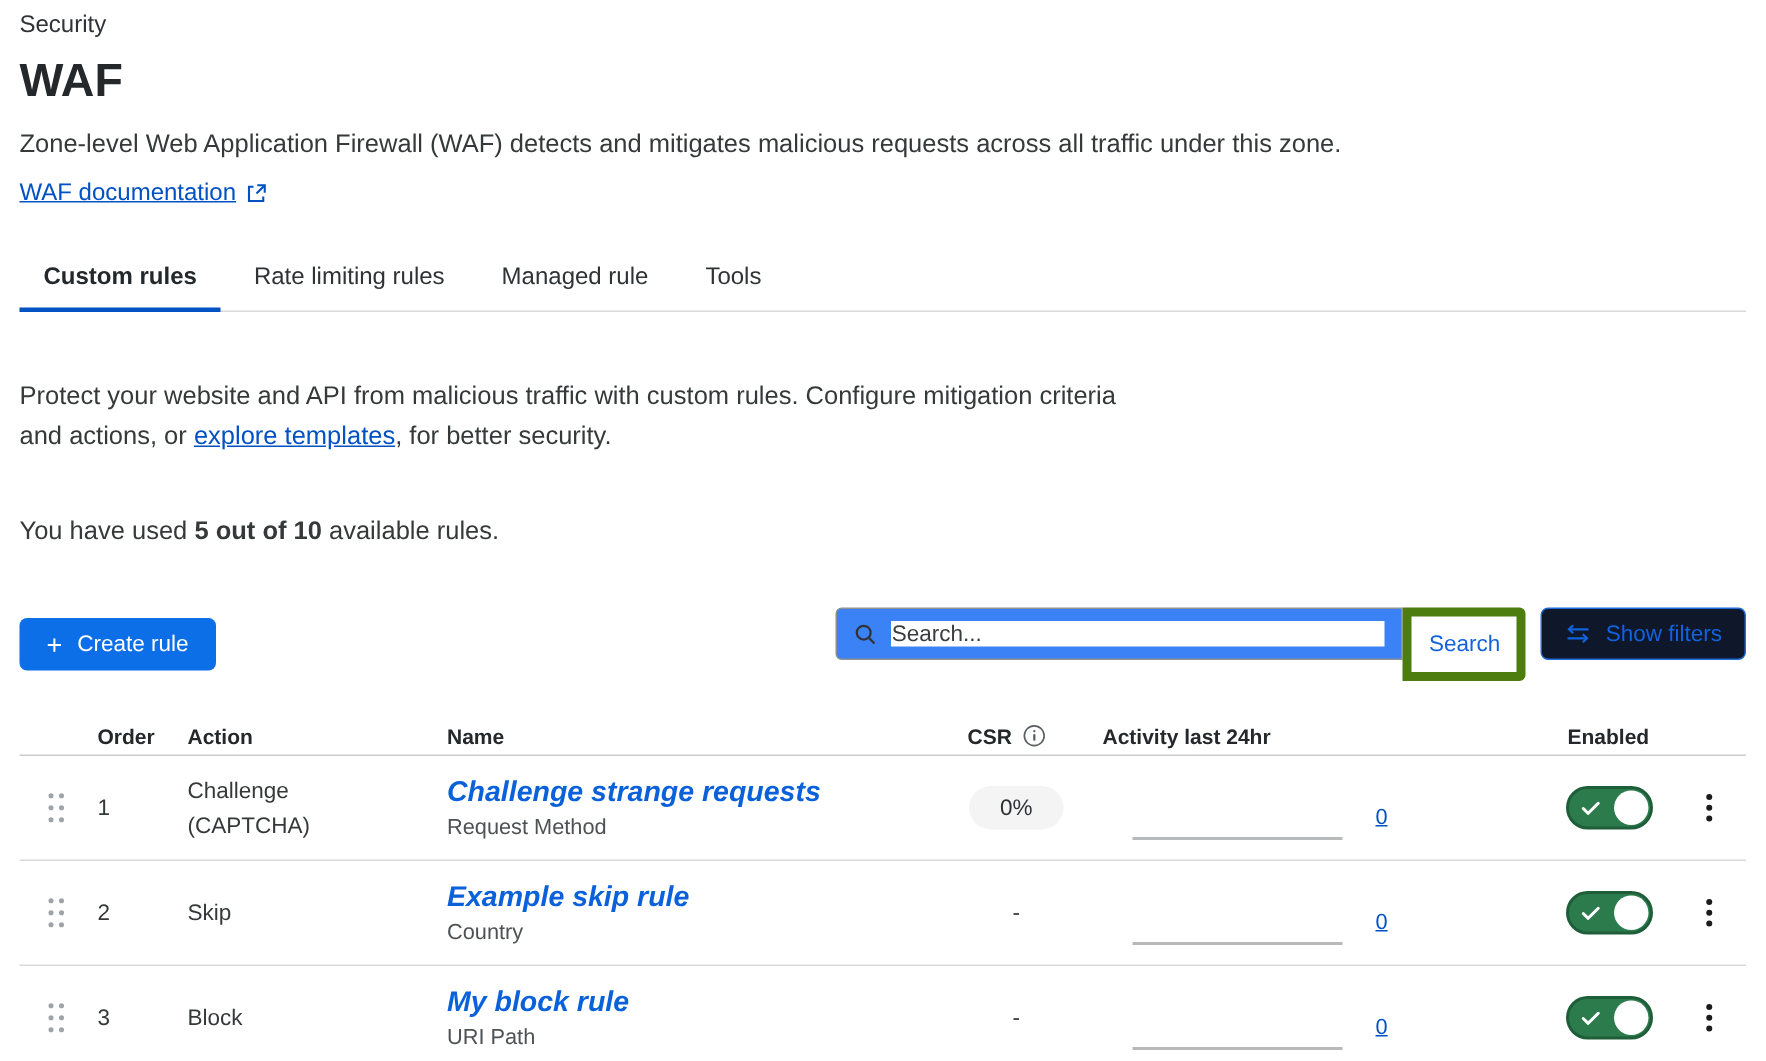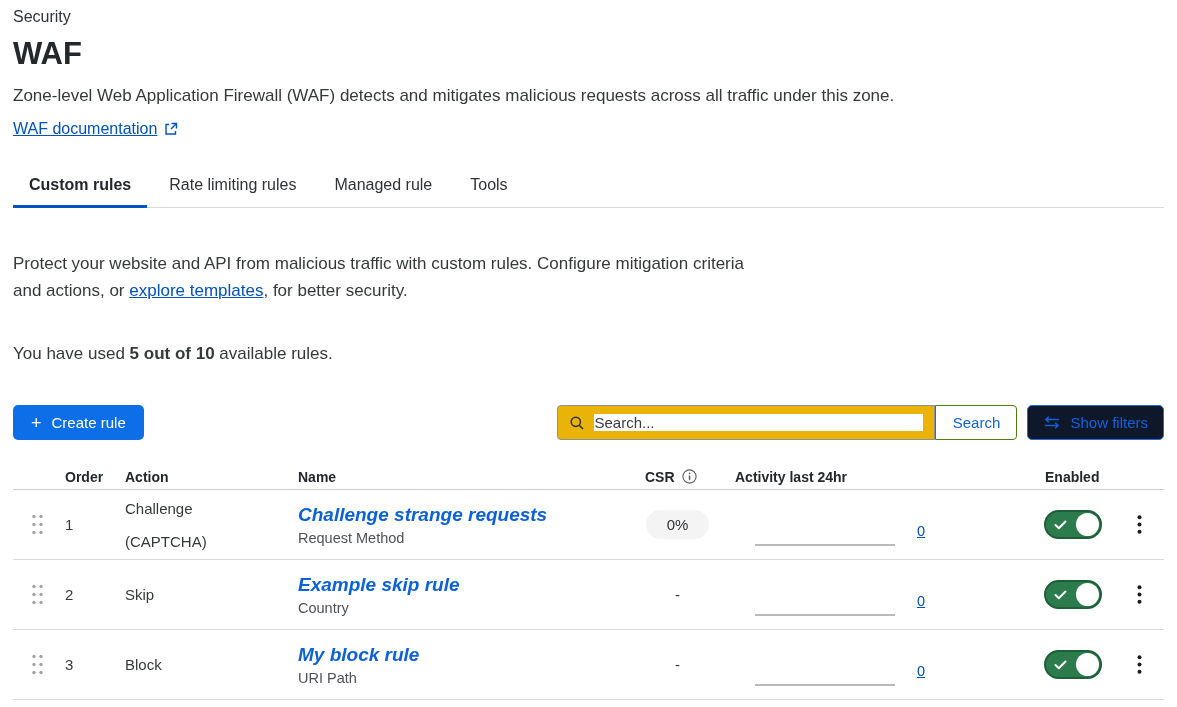--- a/index.html
+++ b/index.html
@@ -28,40 +28,40 @@
   .usage b { font-weight:700; }
 
   
   .toolbar { margin-top:41px; display:flex; justify-content:space-between; align-items:center; }
   .btn-primary { background:#0d6fe8; color:#fff; font-size:15px; height:35px; padding:0 18px;
     border:none; border-radius:5px; display:flex; align-items:center; gap:10px; cursor:pointer;
     font-family:inherit; }
   .btn-primary .plus { font-size:18px; font-weight:400; line-height:1; }
   .search-group { display:flex; align-items:stretch; }
   .search-box { width:378px; height:35px; border:1px solid #8d9196; border-radius:4px 0 0 4px;
-    display:flex; align-items:center; padding:0 11px; gap:9px; background:#eab308; }
+    display:flex; align-items:center; padding:0 11px; gap:9px; background:#3b82f6; }
   .search-box input { border:none; outline:none; flex:1; font-size:15px; color:#36393a; font-family:inherit; }
   .search-box input::placeholder { color:#3a3d40; opacity:1; }
-  .btn-search { width:82px; height:35px; background:#fff; border:1px solid #4d7c0f; color:#1063dd;
+  .btn-search { width:82px; height:49px; background:#fff; border:6px solid #4d7c0f; color:#1063dd;
     border-radius:0 4px 4px 0; font-size:15px; cursor:pointer; font-family:inherit; }
   .btn-filters { margin-left:10px; height:35px; padding:0 15px; background:#0f172a; border:1px solid #1f6bd9;
     color:#1063dd; border-radius:5px; font-size:15px; display:flex; align-items:center; gap:9px;
     cursor:pointer; font-family:inherit; }
 
   
   .table { margin-top:24px; }
   .thead, .trow { display:grid; grid-template-columns:52px 60px 173px 327px 105px 300px 85px 1fr; align-items:center; }
   .thead { height:26px; border-bottom:1px solid #c9cbcd; font-size:14px; font-weight:700; color:#24282b; }
   .h-csr { padding-left:20px; display:flex; align-items:center; gap:7px; }
   .h-activity { padding-left:5px; }
   .h-enabled { padding-left:15px; }
   .trow { height:70px; border-bottom:1px solid #d9d9d9; font-size:15px; }
   .c-handle { padding-left:17px; display:flex; }
   .drag { cursor:grab; display:flex; }
-  .c-action { padding-right:45px; line-height:33px; color:#36393a; }
+  .c-action { padding-right:45px; line-height:23px; color:#36393a; }
   .rule-link { color:#0b61d9; font-weight:700; font-size:19px; text-decoration:none; cursor:pointer; display:inline-block;font-style:italic; }
   .rule-field { color:#4f5255; font-size:14.5px; margin-top:4px; }
   .c-csr { text-align:center; }
   .csr-badge { display:inline-block; background:#f4f4f5; border-radius:15px; padding:6px 21px; font-size:15px; color:#2f3337; }
   .csr-dash { color:#36393a; }
   .c-activity { display:flex; align-items:flex-end; padding-left:25px; height:100%; padding-bottom:13px; }
   .spark { width:140px; height:0; border-bottom:2px solid #b7b9bb; }
   .activity-count { margin-left:22px; transform:translateY(-7px); color:#0051c3; font-size:14.5px;
     text-decoration:underline; cursor:pointer; }
   .c-enabled { display:flex; justify-content:center; }

